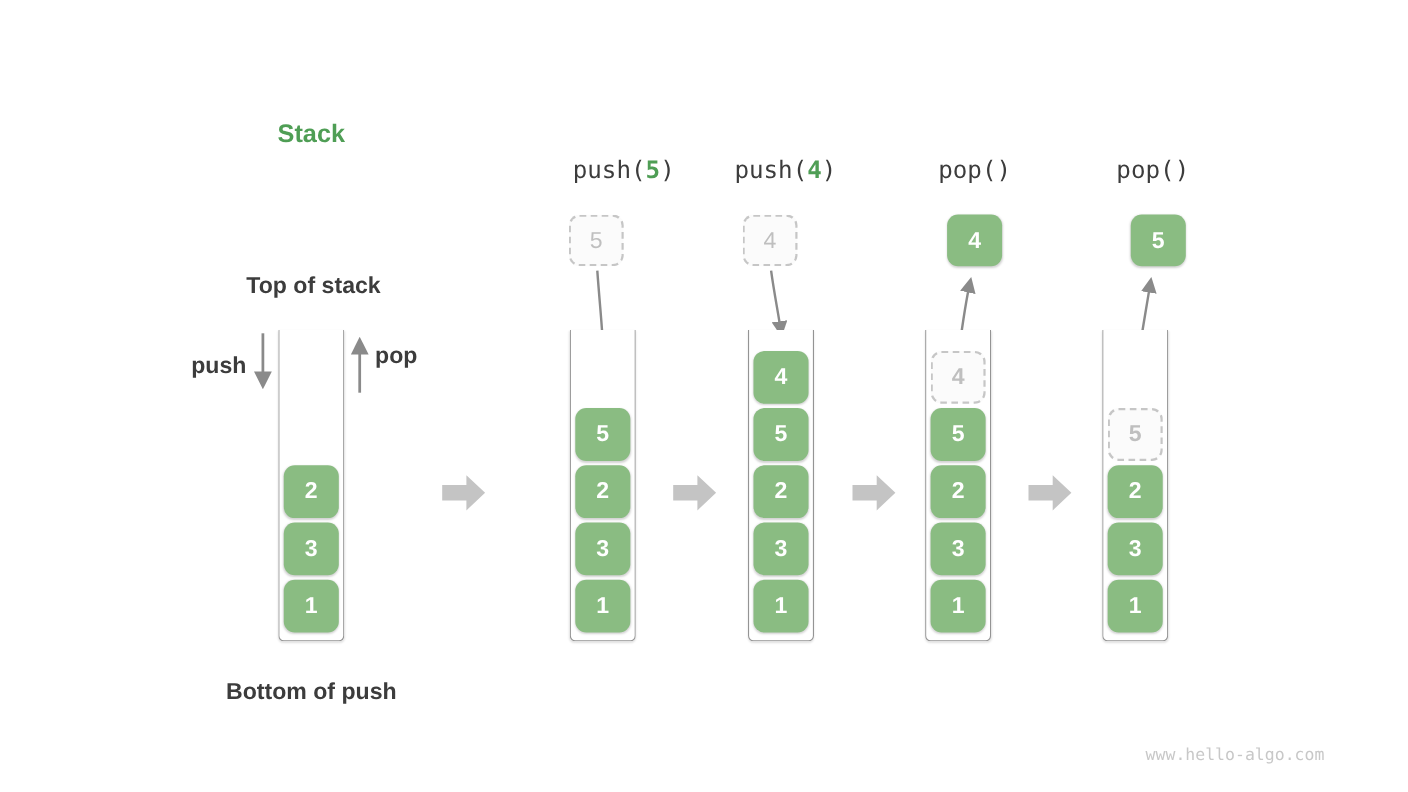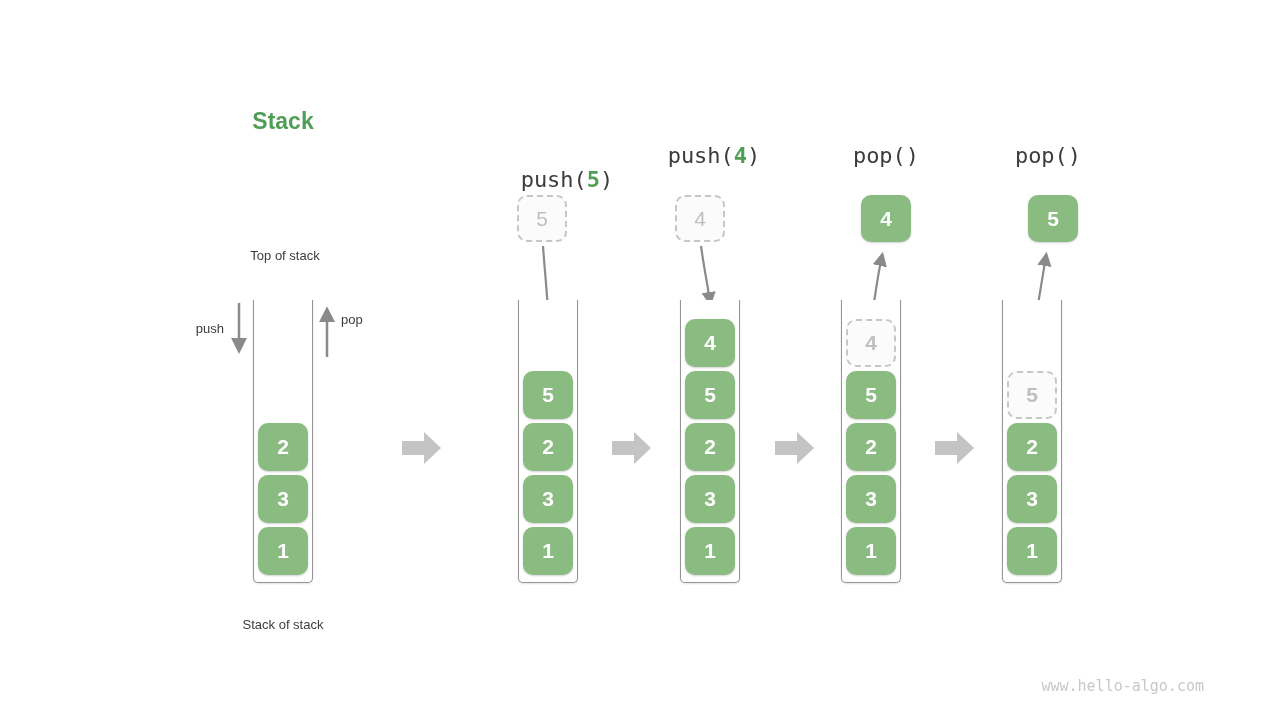--- a/index.html
+++ b/index.html
@@ -1,20 +1,20 @@
 <!DOCTYPE html>
 <html><head>
 <meta charset="utf-8">
 <style>
   html,body{margin:0;padding:0;background:#ffffff;}
   .canvas{position:relative;width:1244px;height:720px;background:#ffffff;overflow:hidden;
           font-family:"Liberation Sans",sans-serif;}
   .title{position:absolute;left:283px;top:108px;transform:translateX(-50%);
          font-size:23px;font-weight:bold;color:#4f9e55;white-space:nowrap;}
-  .lbl{position:absolute;font-size:13px;font-weight:normal;color:#3c3c3c;white-space:nowrap;}
+  .lbl{position:absolute;font-size:21px;font-weight:bold;color:#3c3c3c;white-space:nowrap;}
   .lbl.top{left:285px;top:248px;transform:translateX(-50%);}
   .lbl.bottom{left:283px;top:617px;transform:translateX(-50%);}
   .lbl.push{left:140px;top:321px;width:84px;text-align:right;}
   .lbl.pop{left:341px;top:312px;}
   .op{position:absolute;top:142px;transform:translateX(-50%);height:28px;line-height:28px;
       font-family:"DejaVu Sans Mono",monospace;font-size:22px;color:#3c3c3c;white-space:nowrap;}
   .op .arg{color:#4f9e55;font-weight:bold;}
   .container{position:absolute;width:60px;height:283px;top:300px;box-sizing:border-box;
              border-left:1.5px solid #949494;border-right:1.5px solid #949494;
              border-bottom:1.5px solid #949494;border-radius:0 0 5px 5px;
@@ -31,21 +31,21 @@
   #arrows{position:absolute;left:0;top:0;width:1280px;height:720px;pointer-events:none;}
   .watermark{position:absolute;right:40px;top:677px;font-family:"DejaVu Sans Mono",monospace;
              font-size:15px;color:#c8c8c8;white-space:nowrap;}
 </style>
 </head>
 <body>
 
 <div class="canvas">
   <div class="title">Stack</div>
   <div class="lbl top">Top of stack</div>
-  <div class="lbl bottom">Stack of stack</div>
+  <div class="lbl bottom">Bottom of push</div>
   <div class="lbl push">push</div>
   <div class="lbl pop">pop</div>
 
   <svg id="arrows" viewBox="0 0 1280 720">
     <defs>
       <marker id="ah" viewBox="0 0 10 10" refX="7" refY="5" markerWidth="6.5" markerHeight="6.5" orient="auto-start-reverse">
         <path d="M0,0 L10,5 L0,10 z" fill="#8a8a8a"></path>
       </marker>
     </defs>
     <g id="arrow-dyn">
@@ -56,21 +56,21 @@
         <path d="M872,317 C875,295 878,274 882,256" stroke="#8a8a8a" stroke-width="2.2" fill="none" marker-end="url(#ah)"></path>
         <path d="M1029,367 C1034,325 1040,293 1046,256" stroke="#8a8a8a" stroke-width="2.2" fill="none" marker-end="url(#ah)"></path>
         <polygon points="402,441 424,441 424,432 441,448 424,464 424,455 402,455" fill="#c4c4c4"></polygon>
         <polygon points="612,441 634,441 634,432 651,448 634,464 634,455 612,455" fill="#c4c4c4"></polygon>
         <polygon points="775,441 797,441 797,432 814,448 797,464 797,455 775,455" fill="#c4c4c4"></polygon>
         <polygon points="935,441 957,441 957,432 974,448 957,464 957,455 935,455" fill="#c4c4c4"></polygon>
       </g>
   </svg>
 
   <div id="dynamic">
-      <div class="op" style="left: 567px; margin-top: 24px;"><span>push(</span><span class="arg">5</span><span>)</span></div>
+      <div class="op" style="left: 567px;"><span>push(</span><span class="arg">5</span><span>)</span></div>
       <div class="op" style="left: 714px;"><span>push(</span><span class="arg">4</span><span>)</span></div>
       <div class="op" style="left: 886px;"><span>pop(</span><span class="arg"></span><span>)</span></div>
       <div class="op" style="left: 1048px;"><span>pop(</span><span class="arg"></span><span>)</span></div>
       <div class="container" style="left: 253px;"></div>
       <div class="cell" style="left: 258px; top: 527px;">1</div>
       <div class="cell" style="left: 258px; top: 475px;">3</div>
       <div class="cell" style="left: 258px; top: 423px;">2</div>
       <div class="container" style="left: 518px;"></div>
       <div class="cell" style="left: 523px; top: 527px;">1</div>
       <div class="cell" style="left: 523px; top: 475px;">3</div>

